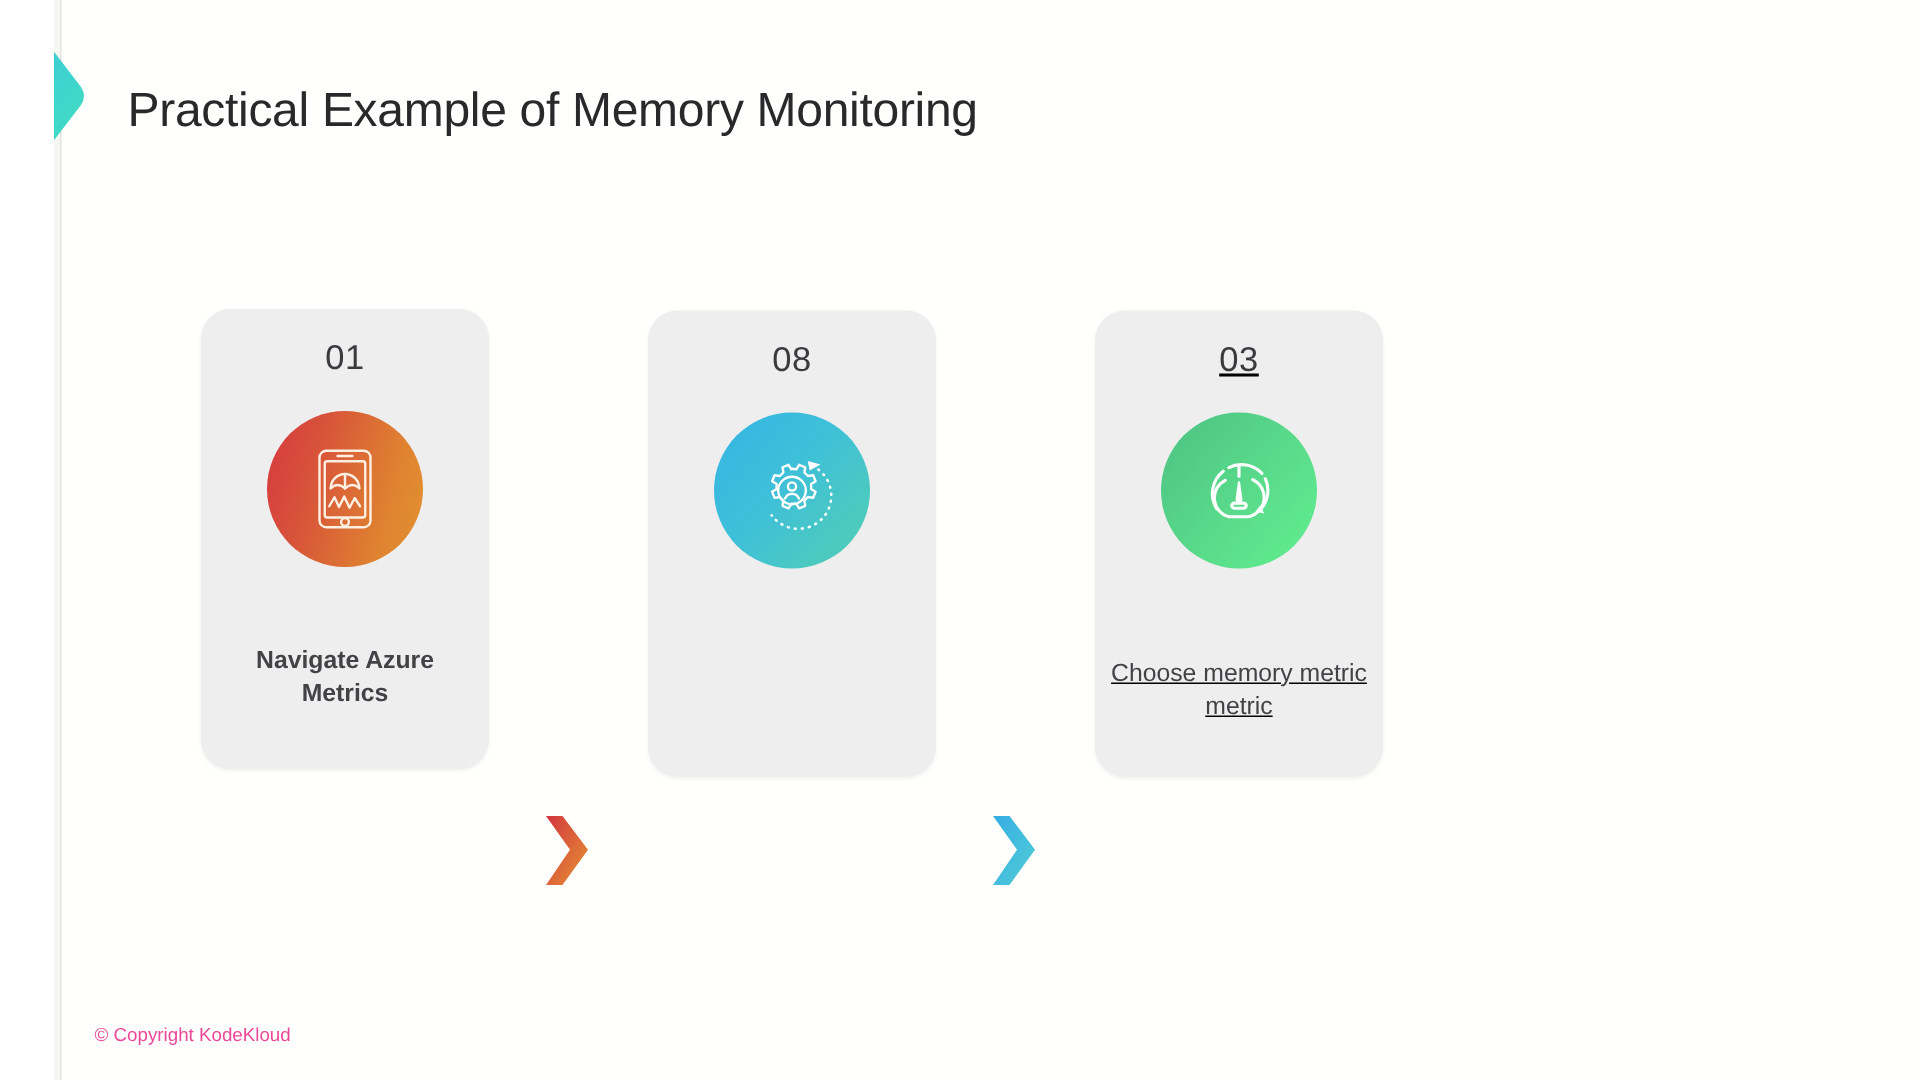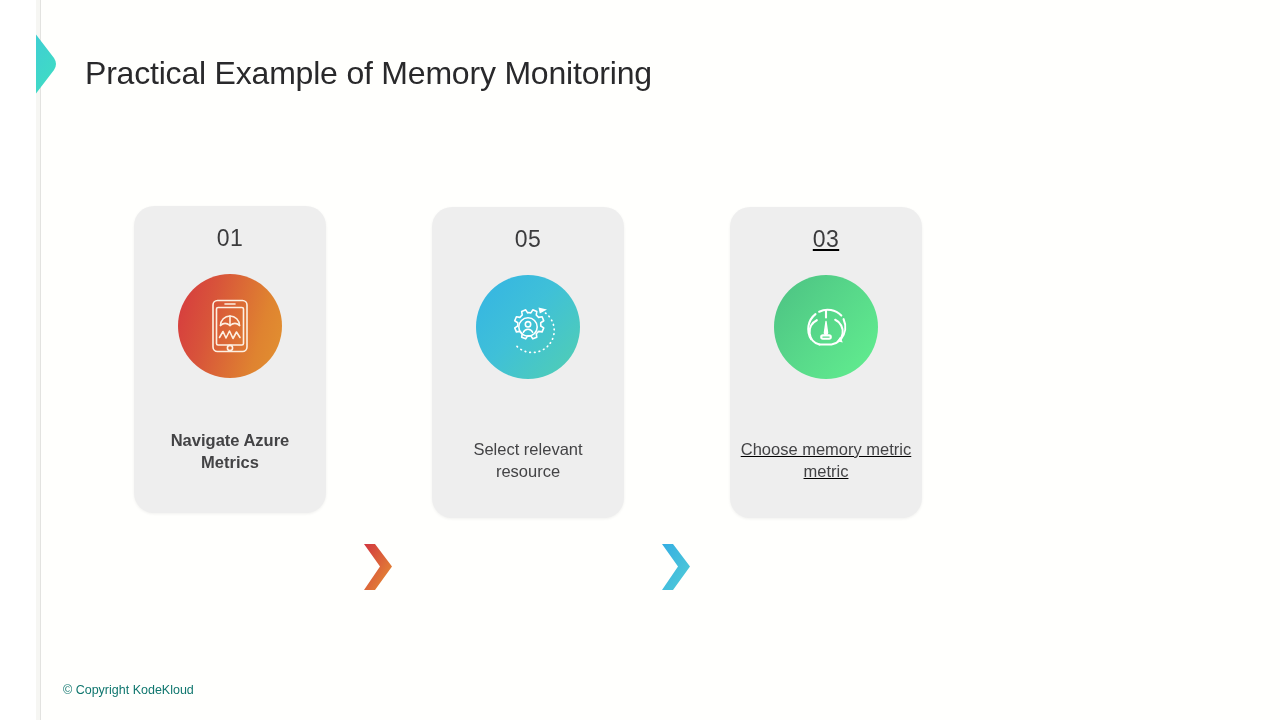--- a/index.html
+++ b/index.html
@@ -124,21 +124,21 @@
     top: 337px;
   }
   .connector-1 { left: 327px; }
   .connector-2 { left: 625px; }
 
   .footer {
     position: absolute;
     left: 27px;
     top: 683px;
     font-size: 12.5px;
-    color: #0f766e;
+    color: #ec4899;
   }
 </style>
 </head>
 <body>
 
 <div class="slide">
 
   <div class="left-edge2"></div>
   <div class="left-edge"></div>
 
@@ -185,36 +185,35 @@
           <linearGradient id="arrGrad1" x1="0" y1="0" x2="1" y2="1">
             <stop offset="0%" stop-color="#d2363f"></stop>
             <stop offset="100%" stop-color="#e79433"></stop>
           </linearGradient>
         </defs>
         <path d="M1 1 L12 1 L29 23.5 L12 47 L1 47 L17 23.5 Z" fill="url(#arrGrad1)"></path>
       </svg>
     </div>
 
     <div class="card card-2">
-      <div class="card-number">05</div>
+      <div class="card-number">08</div>
       <div class="icon-circle circle-2">
         <svg width="62" height="62" viewBox="0 0 62 62" xmlns="http://www.w3.org/2000/svg">
           <g fill="none" stroke="#ffffff" stroke-width="1.6" stroke-linecap="round" stroke-linejoin="round">
             <path d="M31 16.5 l2.9 0.35 1.9 -3.0 4.0 1.65 -0.55 3.5 2.35 2.35 3.5 -0.55 1.65 4.0 -3.0 1.9 0 3.3 3.0 1.9 -1.65 4.0 -3.5 -0.55 -2.35 2.35 0.55 3.5 -4.0 1.65 -1.9 -3.0 -3.3 0 -1.9 3.0 -4.0 -1.65 0.55 -3.5 -2.35 -2.35 -3.5 0.55 -1.65 -4.0 3.0 -1.9 0 -3.3 -3.0 -1.9 1.65 -4.0 3.5 0.55 2.35 -2.35 -0.55 -3.5 4.0 -1.65 1.9 3.0 Z"></path>
             <circle cx="31" cy="31" r="9.2"></circle>
             <circle cx="31" cy="28.3" r="2.7"></circle>
             <path d="M26.4 36.3 a5.0 5.0 0 0 1 9.2 0"></path>
           </g>
           <g fill="none" stroke="#ffffff" stroke-width="1.7" stroke-linecap="round" stroke-dasharray="0.6 4.1">
             <path d="M44.5 14.6 A22 22 0 1 1 17.5 47.6"></path>
           </g>
           <path d="M41.5 11.4 L50 13.6 L42.8 17.6 Z" fill="#ffffff"></path>
         </svg>
       </div>
-      <div class="card-label">Select relevant resource</div>
     </div>
 
     <div class="connector connector-2">
       <svg width="30" height="48" viewBox="0 0 30 48" xmlns="http://www.w3.org/2000/svg">
         <defs>
           <linearGradient id="arrGrad2" x1="0" y1="0" x2="1" y2="1">
             <stop offset="0%" stop-color="#35aee3"></stop>
             <stop offset="100%" stop-color="#52cdd6"></stop>
           </linearGradient>
         </defs>

